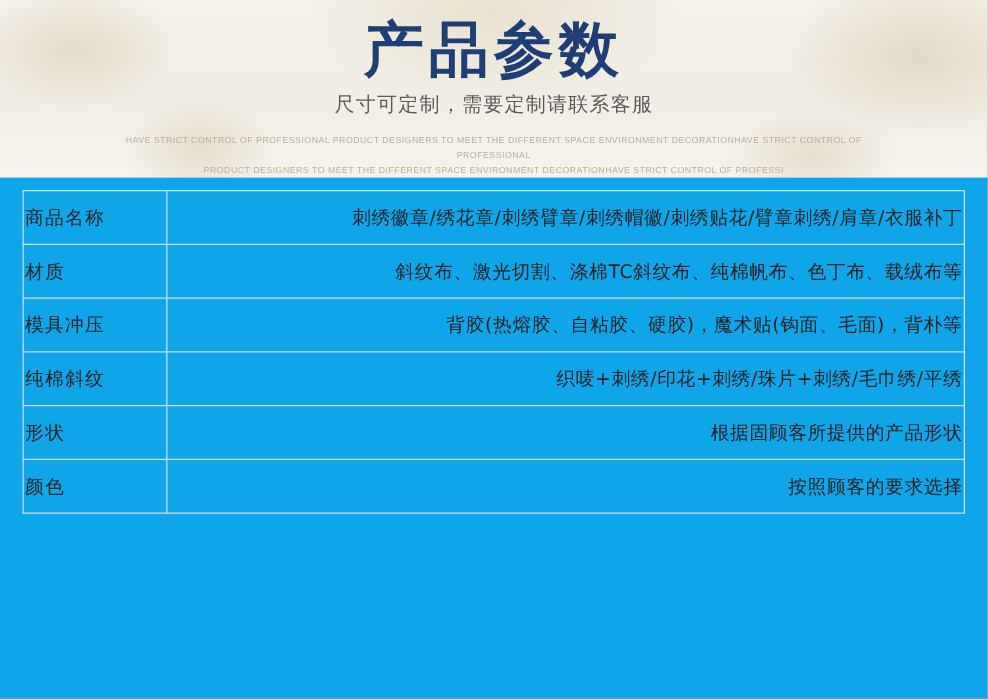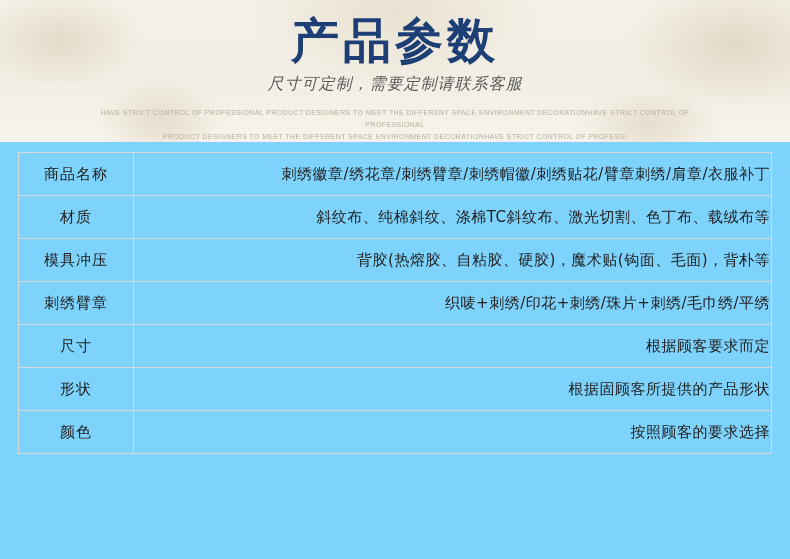--- a/index.html
+++ b/index.html
@@ -10,21 +10,21 @@
     width: 790px;
     height: 559px;
     font-family: "Liberation Sans", sans-serif;
     background: #ffffff;
     overflow: hidden;
   }
   .page {
     position: relative;
     width: 790px;
     height: 559px;
-    background: #7dd3fc;
+    background: #0ea5e9;
   }
   .banner {
     position: relative;
     width: 790px;
     height: 142px;
     background: #f3efe6;
     overflow: hidden;
   }
   
   .banner::before {
@@ -53,21 +53,20 @@
     color: #1d3f76;
     letter-spacing: 4px;
     font-family: "DejaVu Sans", sans-serif;
   }
   .banner-sub {
     margin: 4px 0 0 0;
     font-size: 16px;
     color: #5a5a5a;
     letter-spacing: 1px;
     font-family: "DejaVu Sans", sans-serif;
-    font-style: italic;
   }
   .banner-eng {
     margin: 12px auto 0 auto;
     width: 640px;
     font-size: 7px;
     line-height: 1.7;
     color: #b9ae98;
     letter-spacing: 0.4px;
     font-family: "Liberation Sans", sans-serif;
   }
@@ -83,21 +82,20 @@
   }
   table.spec td {
     border: 1px solid #d9d9d9;
     height: 40px;
     font-size: 15px;
     color: #222222;
     vertical-align: middle;
   }
   td.k {
     width: 112px;
-    text-align: center;
     letter-spacing: 1px;
     color: #1a1a1a;
     margin-top: 32px;
   }
   td.v {
     padding-left: 14px;
     letter-spacing: 0.5px;
     color: #1a1a1a;
     text-align: right;
   }
@@ -120,33 +118,29 @@
 
   <div class="table-wrap">
     <table class="spec">
       <tbody>
         <tr>
           <td class="k">商品名称</td>
           <td class="v">刺绣徽章/绣花章/刺绣臂章/刺绣帽徽/刺绣贴花/臂章刺绣/肩章/衣服补丁</td>
         </tr>
         <tr>
           <td class="k">材质</td>
-          <td class="v">斜纹布、纯棉斜纹、涤棉TC斜纹布、激光切割、色丁布、载绒布等</td>
+          <td class="v">斜纹布、激光切割、涤棉TC斜纹布、纯棉帆布、色丁布、载绒布等</td>
         </tr>
         <tr>
           <td class="k">模具冲压</td>
           <td class="v">背胶(热熔胶、自粘胶、硬胶)，魔术贴(钩面、毛面)，背朴等</td>
         </tr>
         <tr>
-          <td class="k">刺绣臂章</td>
+          <td class="k">纯棉斜纹</td>
           <td class="v">织唛+刺绣/印花+刺绣/珠片+刺绣/毛巾绣/平绣</td>
-        </tr>
-        <tr>
-          <td class="k">尺寸</td>
-          <td class="v">根据顾客要求而定</td>
         </tr>
         <tr>
           <td class="k">形状</td>
           <td class="v">根据固顾客所提供的产品形状</td>
         </tr>
         <tr>
           <td class="k">颜色</td>
           <td class="v">按照顾客的要求选择</td>
         </tr>
 

